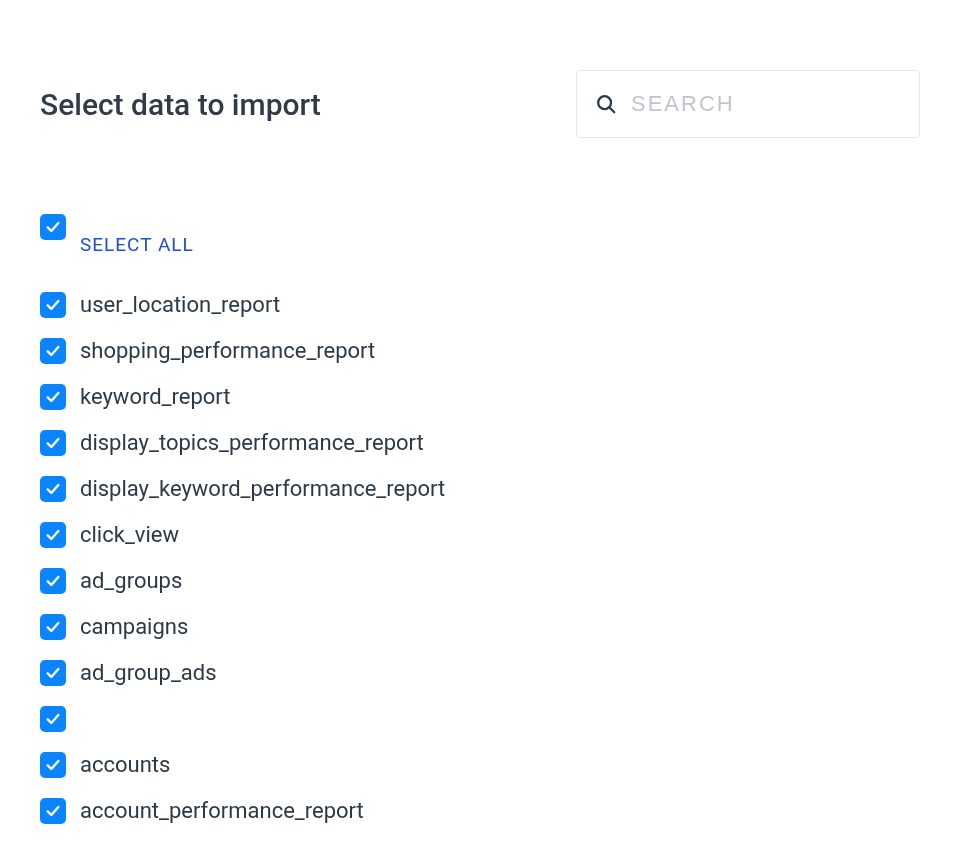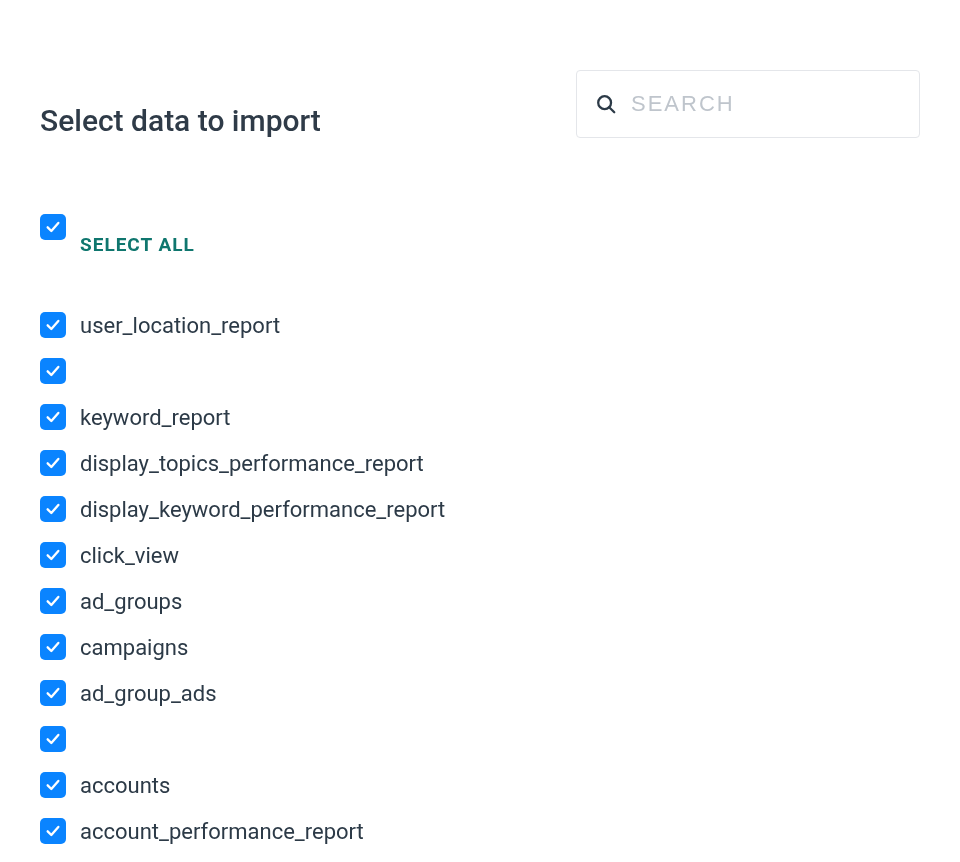--- a/index.html
+++ b/index.html
@@ -10,21 +10,21 @@
     background: #ffffff;
     color: #2c3a47;
     width: 960px;
     height: 862px;
   }
   .container {
     padding: 70px 40px 40px 40px;
   }
   .header-row {
     display: flex;
-    align-items: flex-end;
+    align-items: center;
     justify-content: space-between;
     margin-bottom: 60px;
   }
   .title {
     font-size: 30px;
     font-weight: 500;
     color: #2f3b48;
   }
   .search-wrap {
     display: flex;
@@ -54,23 +54,23 @@
     letter-spacing: 2px;
   }
   .select-all-row {
     display: flex;
     align-items: center;
     gap: 14px;
     margin-bottom: 36px;
   }
   .select-all-label {
     font-size: 19px;
-    font-weight: 700;
+    font-weight: 400;
     letter-spacing: 1px;
-    color: #0f766e;
+    color: #1d4ed8;
     text-transform: uppercase;
     margin-top: 35px;
   }
   .checkbox {
     width: 26px;
     height: 26px;
     border-radius: 5px;
     background: #0a84ff;
     display: inline-flex;
     align-items: center;
@@ -81,21 +81,21 @@
   .checkbox svg {
     display: block;
   }
   .list {
     display: flex;
     flex-direction: column;
     gap: 0;
   }
   .item-row {
     display: flex;
-    align-items: flex-end;
+    align-items: flex-start;
     gap: 14px;
     height: 46px;
   }
   .item-label {
     font-size: 22px;
     color: #2c3a47;
   }
 </style>
 </head>
 <body>
@@ -130,20 +130,21 @@
     </span>
     <span class="item-label">user_location_report</span>
   </div>
 
   <div class="item-row">
     <span class="checkbox">
       <svg width="16" height="16" viewBox="0 0 24 24" fill="none" stroke="#ffffff" stroke-width="3.5" stroke-linecap="round" stroke-linejoin="round">
         <polyline points="4 12.5 9.5 18 20 6"></polyline>
       </svg>
     </span>
+    <span class="item-label">shopping_performance_report</span>
   </div>
 
   <div class="item-row">
     <span class="checkbox">
       <svg width="16" height="16" viewBox="0 0 24 24" fill="none" stroke="#ffffff" stroke-width="3.5" stroke-linecap="round" stroke-linejoin="round">
         <polyline points="4 12.5 9.5 18 20 6"></polyline>
       </svg>
     </span>
     <span class="item-label">keyword_report</span>
   </div>

